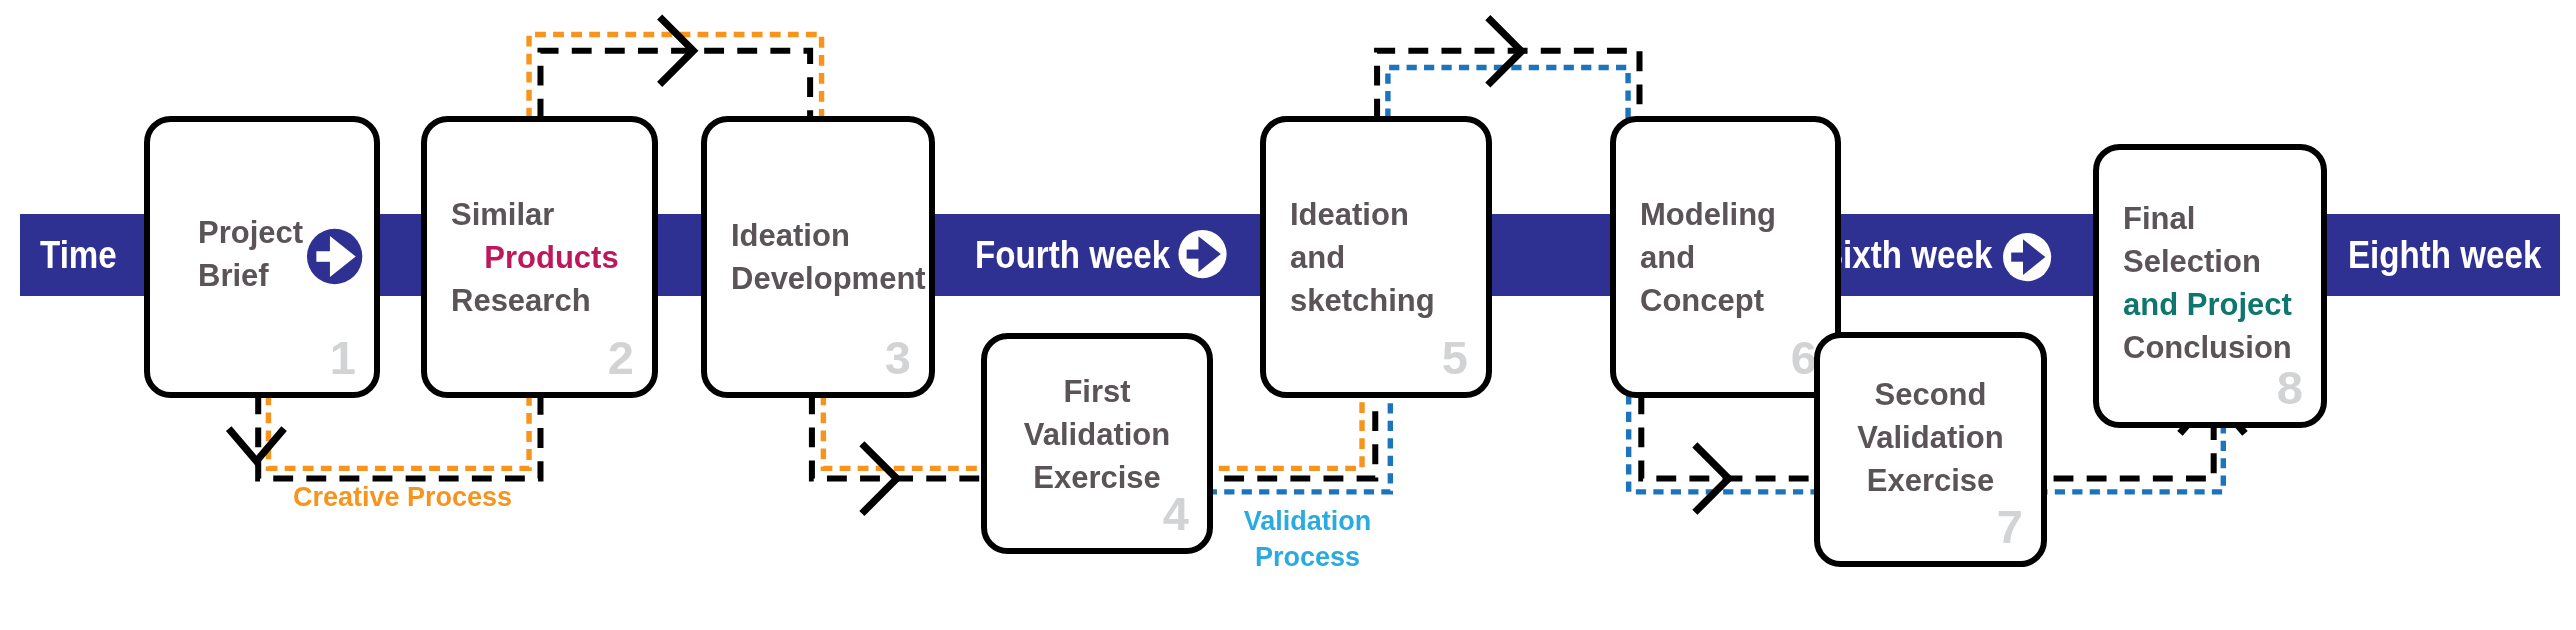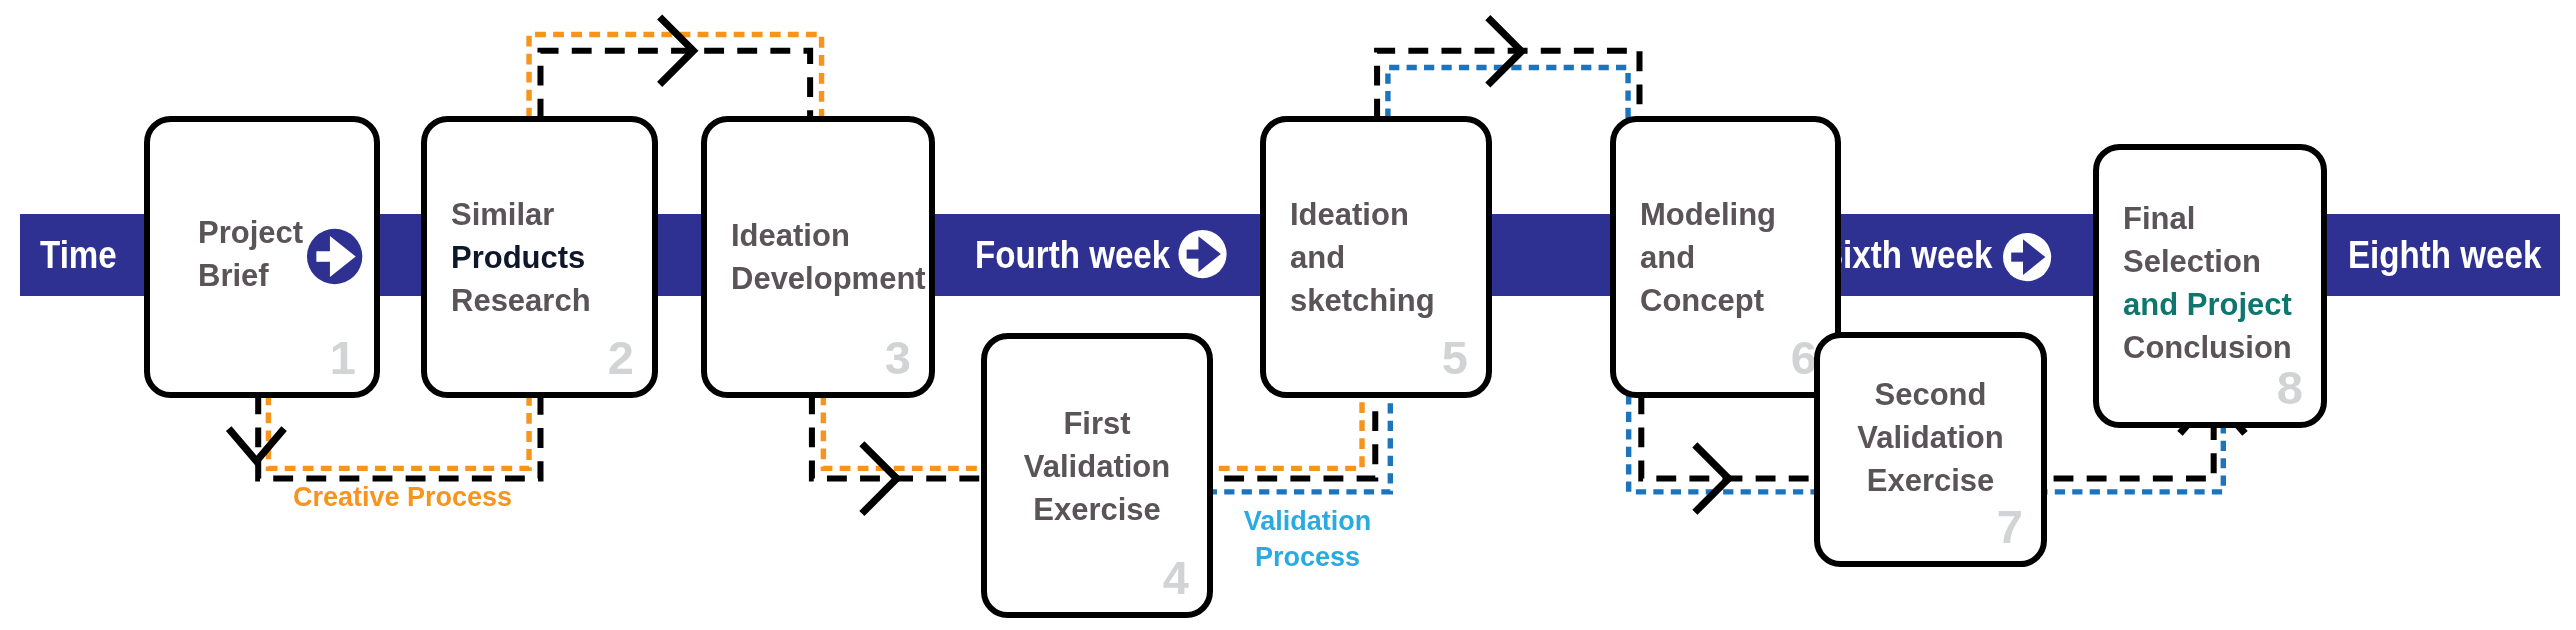--- a/index.html
+++ b/index.html
@@ -89,33 +89,33 @@
     <div class="box" style="left: 144px; top: 116px; width: 236px; height: 282px; padding-left: 24px;">
       <div class="box-lines" style="margin-top: -6px;">
         <div class="box-line" style="color: rgb(90, 83, 87);">Project</div>
         <div class="box-line" style="color: rgb(90, 83, 87);">Brief</div>
       </div>
       <div class="box-number" style="color: rgb(209, 211, 212);">1</div>
     </div>
     <div class="box" style="left: 421px; top: 116px; width: 237px; height: 282px;">
       <div class="box-lines">
         <div class="box-line" style="color: rgb(90, 83, 87);">Similar</div>
-        <div class="box-line" style="color: #0f172a;">Products</div>
+        <div class="box-line" style="color: #be185d; text-align: center;">Products</div>
         <div class="box-line" style="color: rgb(90, 83, 87);">Research</div>
       </div>
       <div class="box-number" style="color: rgb(209, 211, 212);">2</div>
     </div>
     <div class="box" style="left: 701px; top: 116px; width: 234px; height: 282px;">
       <div class="box-lines">
         <div class="box-line" style="color: rgb(90, 83, 87);">Ideation</div>
         <div class="box-line" style="color: rgb(90, 83, 87);">Development</div>
       </div>
       <div class="box-number" style="color: rgb(209, 211, 212);">3</div>
     </div>
-    <div class="box center" style="left: 981px; top: 333px; width: 232px; height: 285px;">
+    <div class="box center" style="left: 981px; top: 333px; width: 232px; height: 221px;">
       <div class="box-lines" style="margin-top: -18px;">
         <div class="box-line" style="color: rgb(90, 83, 87);">First</div>
         <div class="box-line" style="color: rgb(90, 83, 87);">Validation</div>
         <div class="box-line" style="color: rgb(90, 83, 87);">Exercise</div>
       </div>
       <div class="box-number" style="color: rgb(209, 211, 212);">4</div>
     </div>
     <div class="box" style="left: 1260px; top: 116px; width: 232px; height: 282px;">
       <div class="box-lines">
         <div class="box-line" style="color: rgb(90, 83, 87);">Ideation</div>

